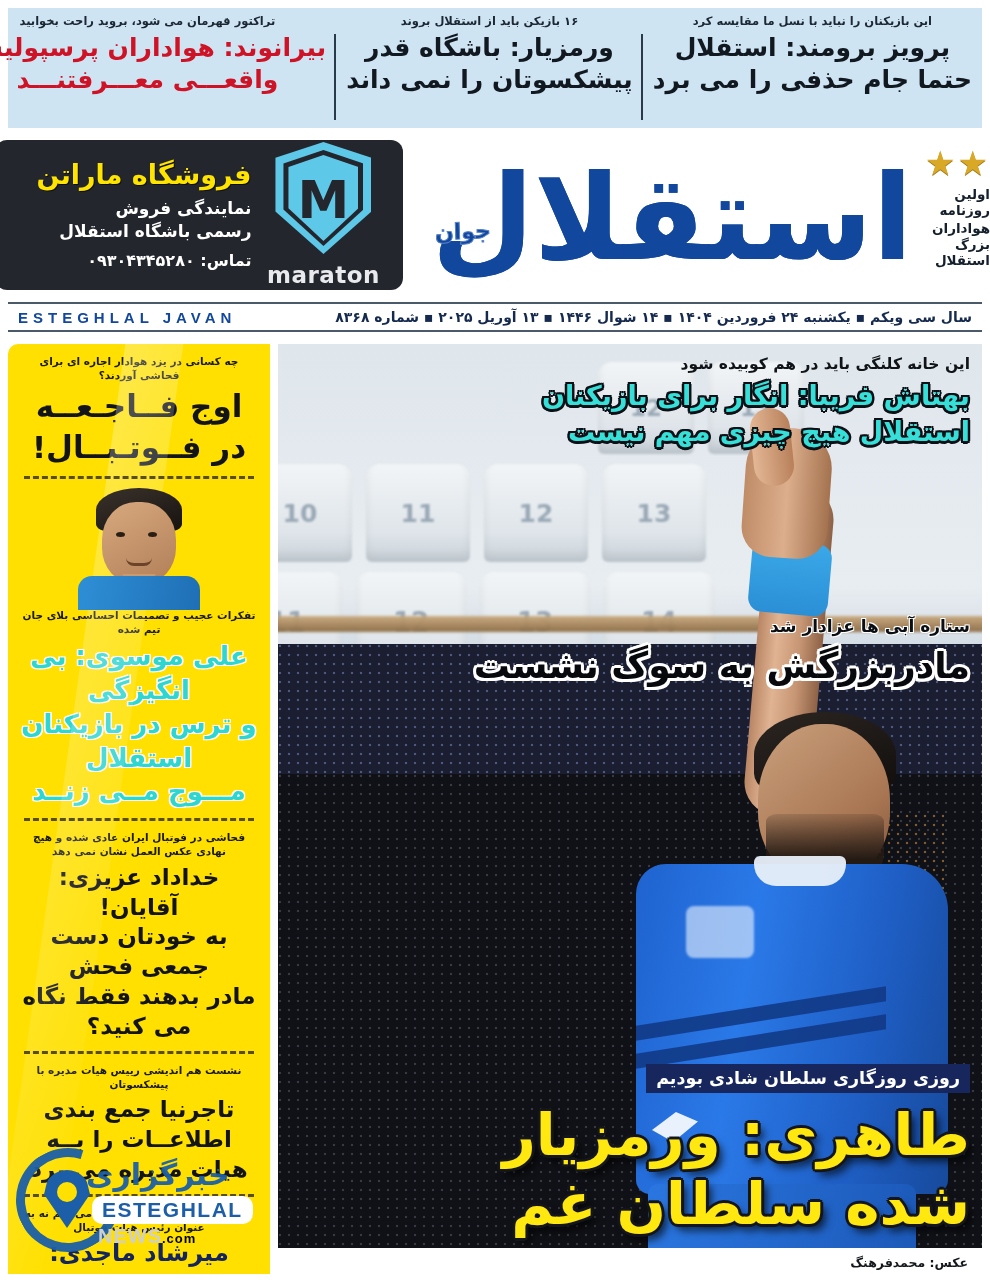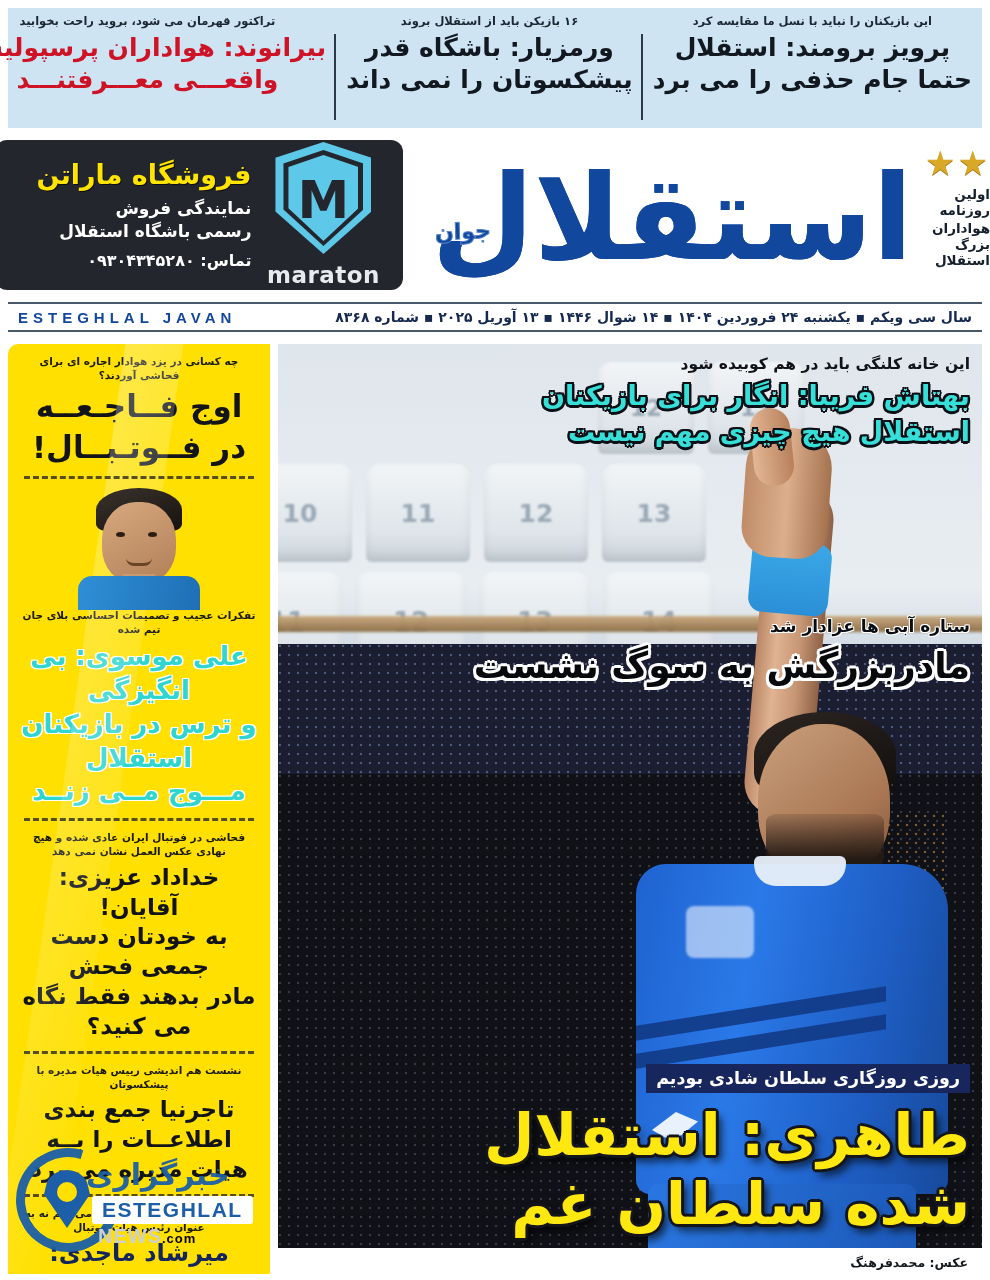--- a/index.html
+++ b/index.html
@@ -398,21 +398,21 @@
     width: 20px; height: 20px; background: #ffe000; border-radius: 50%;
   }
   .wm-fa {
     position: absolute; left: 72px; bottom: 62px;
     font-size: 30px; font-weight: 900; color: #1c5fa8; letter-spacing: -1.5px;
     opacity: .95;
   }
   .wm-en {
     position: absolute; left: 78px; bottom: 30px;
     background: #fff; color: #1c5fa8; font-weight: 800; font-size: 21px;
-    letter-spacing: 1.5px; padding: 2px 10px; border-radius: 3px;
+    letter-spacing: 1.5px; padding: 2px 10px; border-radius: 10px;
     font-family: "Liberation Sans", sans-serif; direction: ltr;
   }
   .wm-news {
     position: absolute; left: 84px; bottom: 6px;
     font-size: 20px; font-weight: 800; color: #cfcfcf; letter-spacing: 1px;
     font-family: "Liberation Sans", sans-serif; direction: ltr;
   }
   .wm-news i { font-style: normal; font-size: 13px; color: #000000; }
 </style>
 </head>
@@ -535,21 +535,21 @@
         <div class="hl-cyan">استقلال هیچ چیزی مهم نیست</div>
       </div>
 
       <div class="ov ov-mid">
         <div class="kicker-black">ستاره آبی ها عزادار شد</div>
         <div class="hl-black">مادربزرگش به سوگ نشست</div>
       </div>
 
       <div class="ov ov-bottom">
         <div class="kicker-band">روزی روزگاری سلطان شادی بودیم</div>
-        <div class="hl-yellow">طاهری: استقلال</div>
+        <div class="hl-yellow">طاهری: ورمزیار</div>
         <div class="hl-yellow">شده سلطان غم</div>
       </div>
 
       <div class="credit-strip"></div>
       <div class="photo-credit">عکس: محمدفرهنگ</div>
     </div>
 
     <div class="side-col">
 
       <div>

